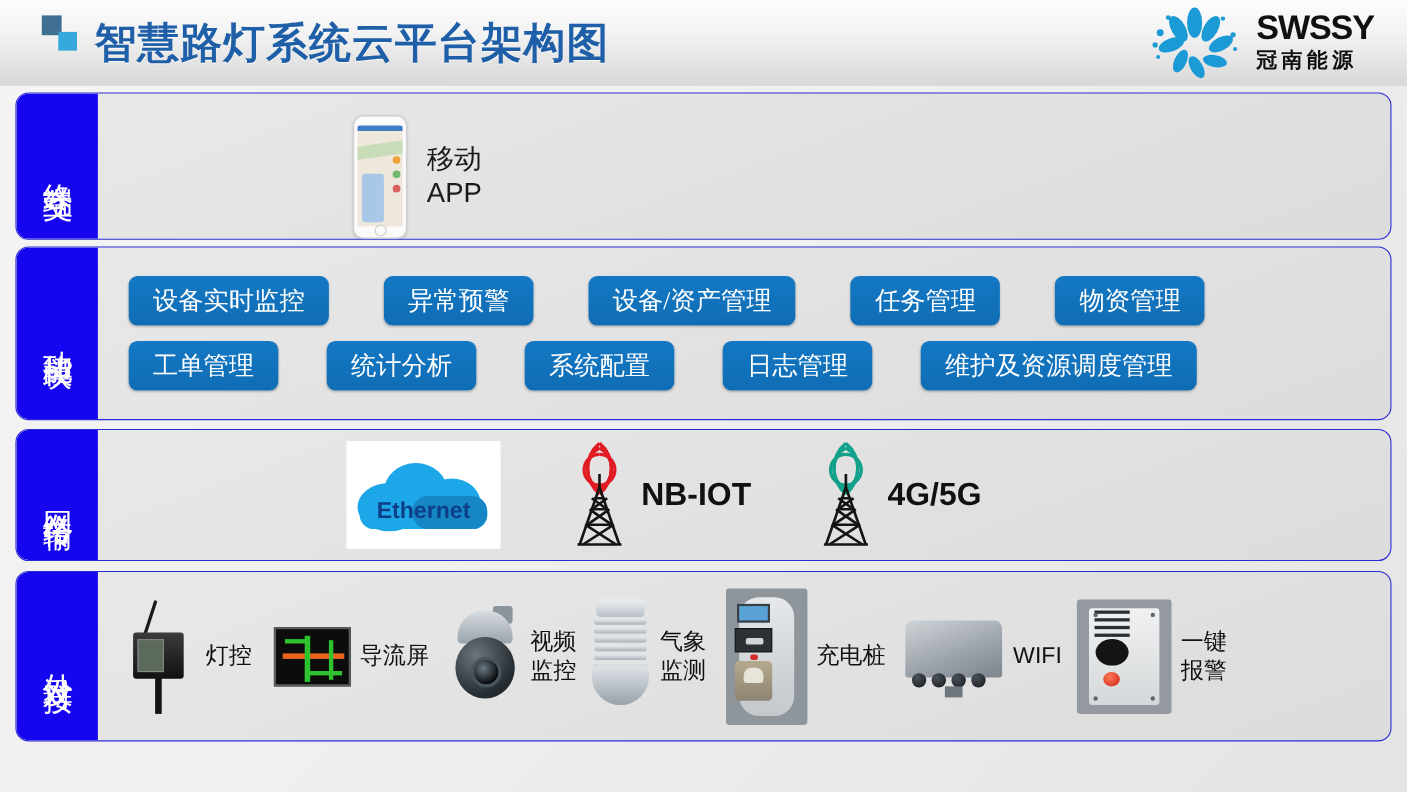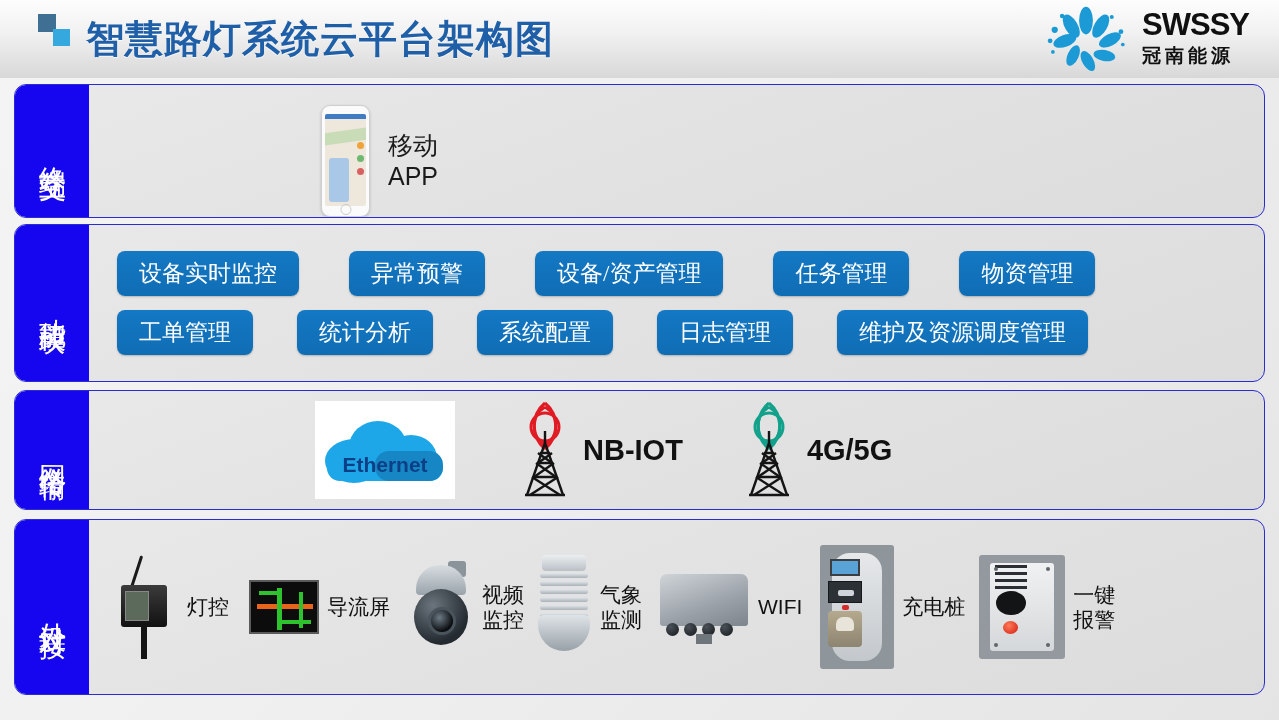--- a/index.html
+++ b/index.html
@@ -55,21 +55,21 @@
   
   .panel {
     position: absolute; left: 14px; width: 1251px;
     border: 1.5px solid #2b2bd4; border-radius: 12px;
     background: linear-gradient(160deg, #e9e9e9 0%, #e2e2e2 50%, #dcdcdc 100%);
     overflow: hidden;
   }
   .p1 { top: 84px;  height: 134px; }
   .p2 { top: 224px; height: 158px; }
   .p3 { top: 390px; height: 120px; }
-  .p4 { top: 519px; height: 176px; text-align: right; }
+  .p4 { top: 519px; height: 155px; text-align: right; }
 
   .side-label {
     position: absolute; left: 0; top: 0; height: 100%; width: 74px;
     background: #1606ef;
     border-radius: 11px 0 0 11px;
     display: flex; align-items: center; justify-content: center;
   }
   .side-label span {
     writing-mode: vertical-rl; text-orientation: upright;
     color: #ffffff; font-size: 27px; font-weight: normal;
@@ -587,45 +587,45 @@
               <i></i>
               <i></i>
               <i></i>
             </div>
           <div class="cup"></div>
         </div>
         <div class="dev-label">气象
 监测</div>
       </div>
 
-      <div class="dev" style="margin-left:16px">
-        <div class="wifibox">
-          <div class="body"></div>
-          <div class="ports">
-              <i></i>
-              <i></i>
-              <i></i>
-              <i></i>
-            </div>
-          <div class="tail"></div>
-        </div>
-        <div class="dev-label">WIFI</div>
-      </div>
-
       <div class="dev" style="margin-left:18px">
         <div class="pile">
           <div class="inner"></div>
             <div class="lcd"></div>
             <div class="rfid"></div>
           <div class="led"></div>
             <div class="sock"></div>
         </div>
         <div class="dev-label">充电桩</div>
       </div>
 
+      <div class="dev" style="margin-left:16px">
+        <div class="wifibox">
+          <div class="body"></div>
+          <div class="ports">
+              <i></i>
+              <i></i>
+              <i></i>
+              <i></i>
+            </div>
+          <div class="tail"></div>
+        </div>
+        <div class="dev-label">WIFI</div>
+      </div>
+
 
       <div class="dev" style="margin-left:14px">
         <div class="alarm">
           <div class="face"></div>
           <div class="slots">
               <i></i>
               <i></i>
               <i></i>
               <i></i>
             </div>

